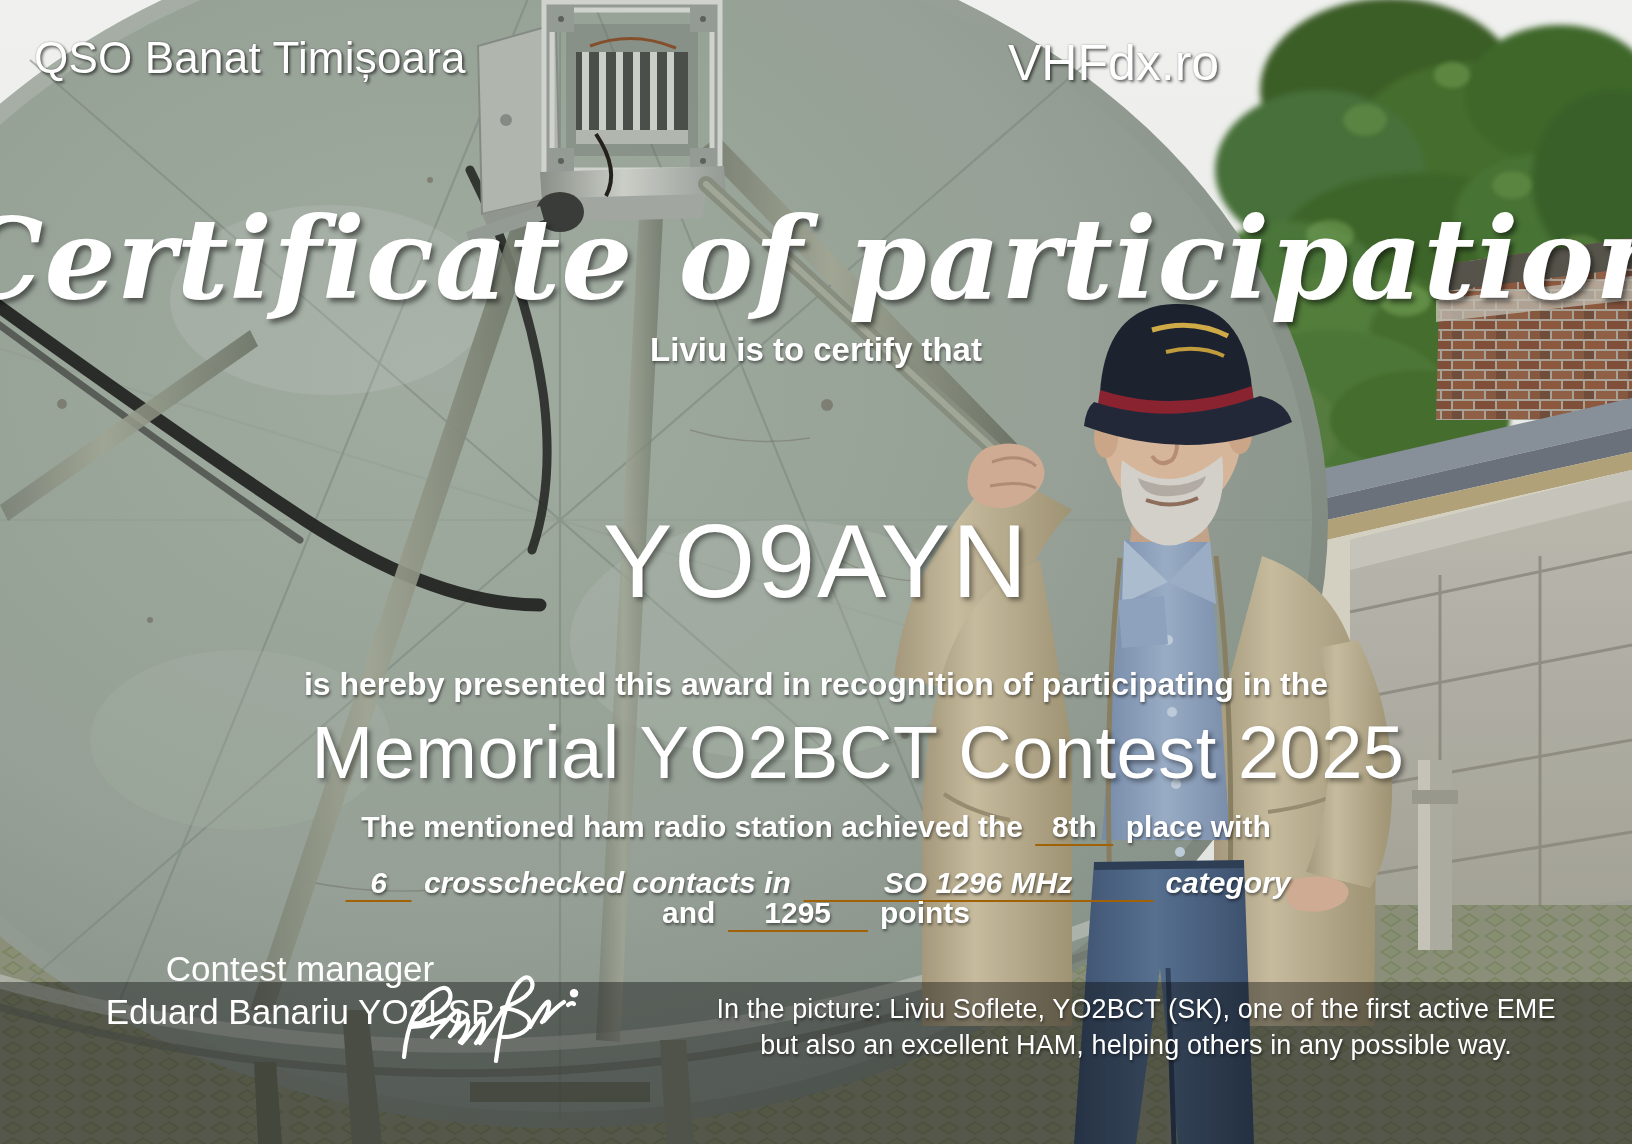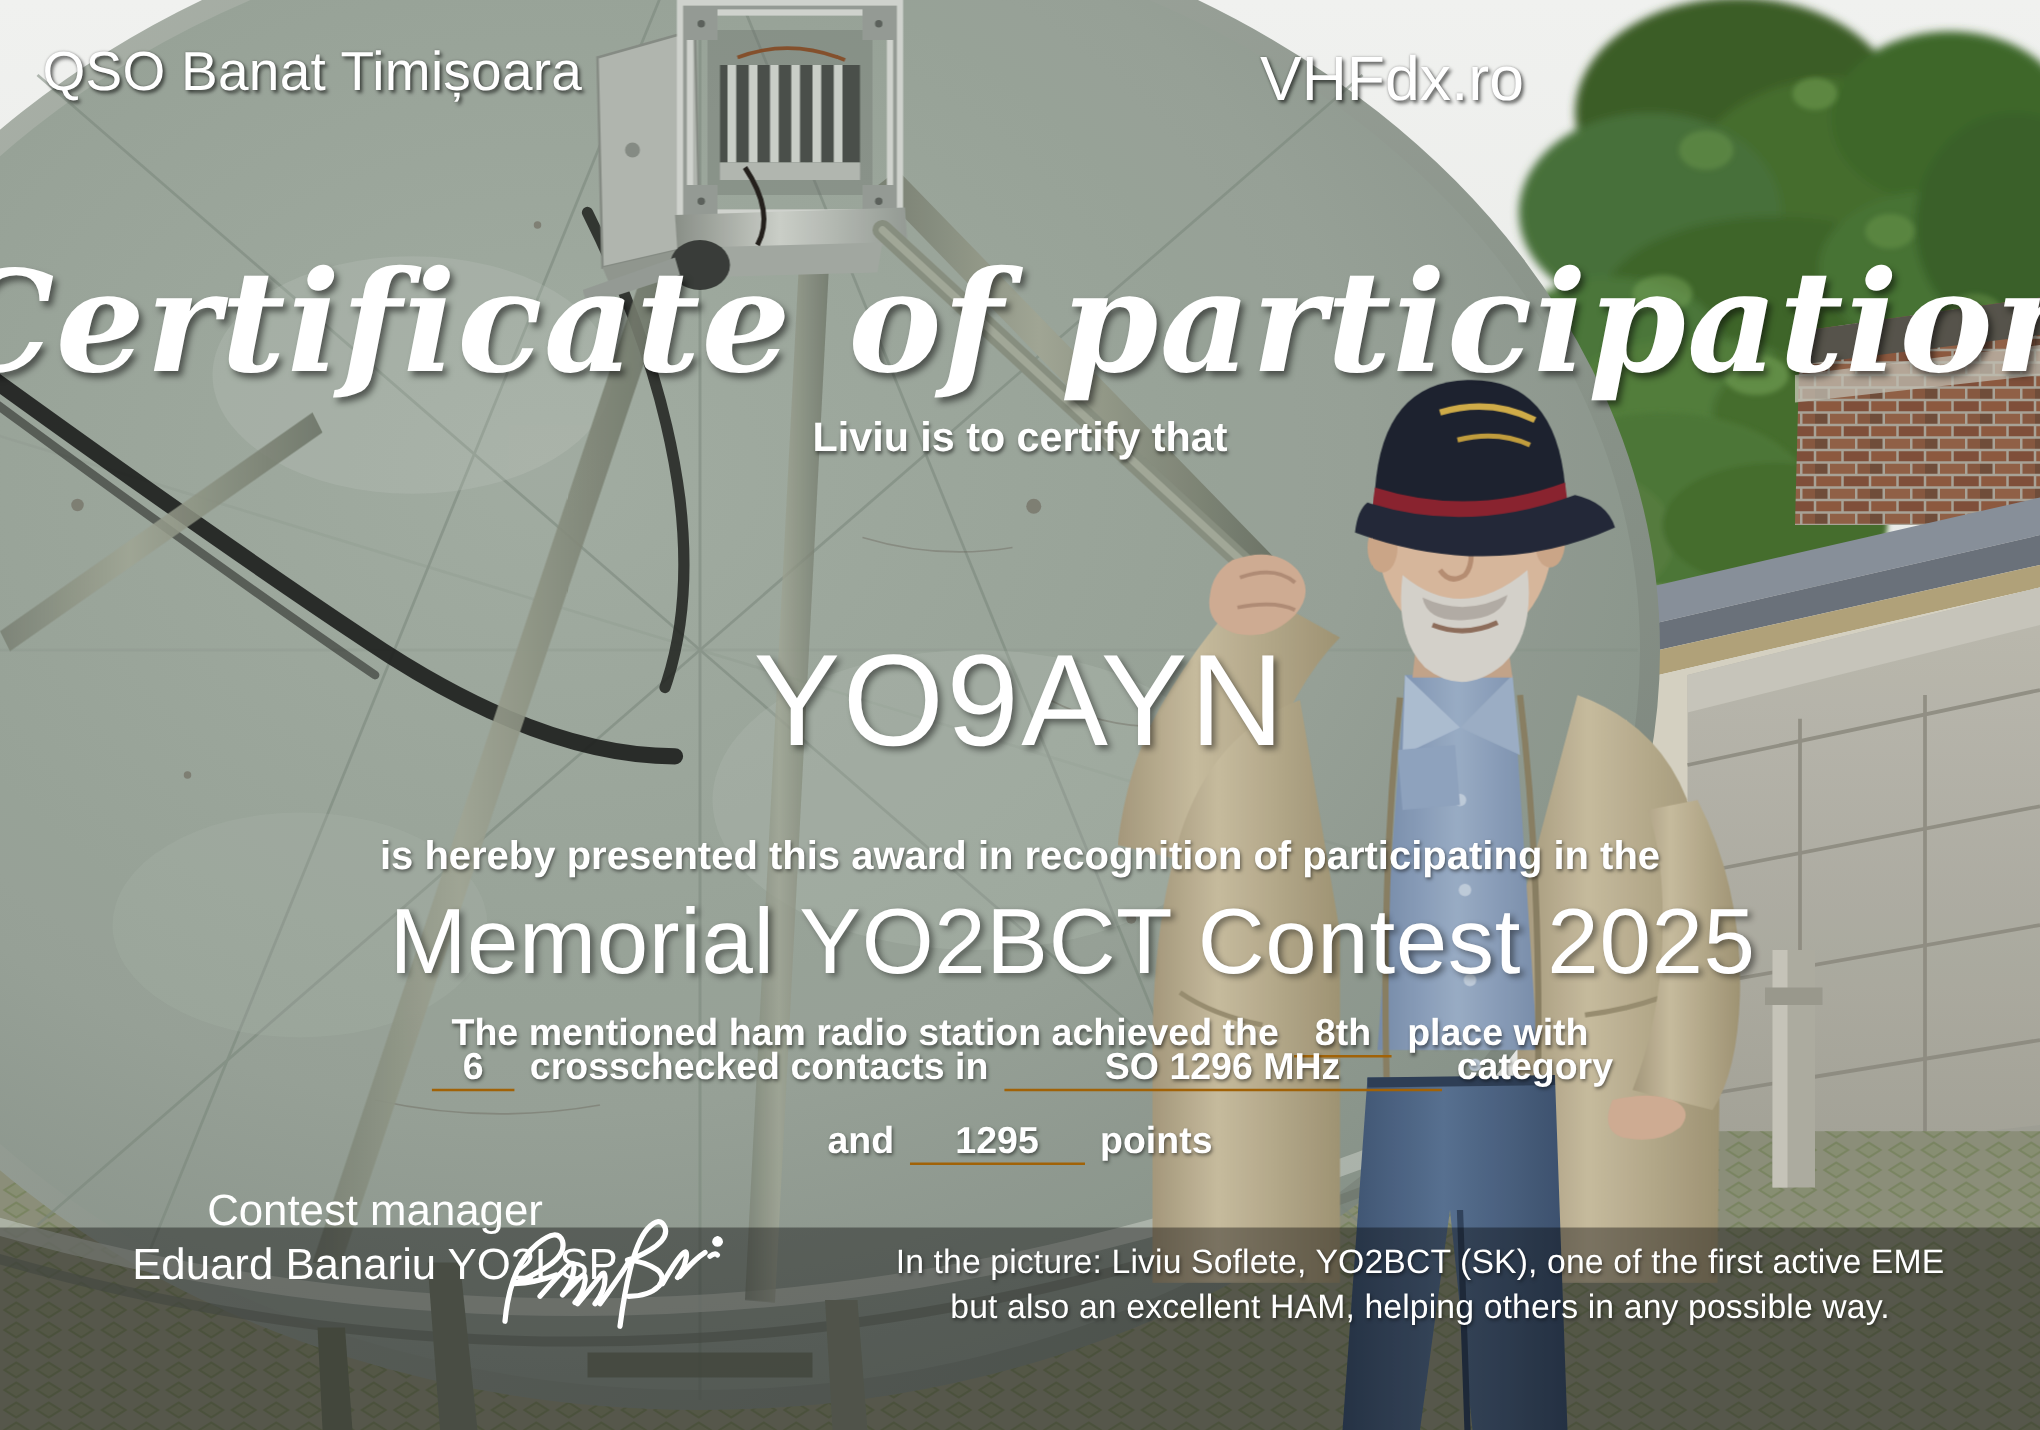--- a/index.html
+++ b/index.html
@@ -50,21 +50,21 @@
   #contest-name{
     left:50%; top:716px; transform:translateX(-50%);
     font-size:74px; font-weight:400; letter-spacing:.5px;
     text-shadow:3px 3px 5px rgba(0,0,0,.45);
     margin-left:42px;
   }
 
   
   .dline{ left:50%; transform:translateX(-50%); font-size:30px; font-weight:600; }
   #dline1{ top:812px; }
-  #dline2{ top:839px; }
+  #dline2{ top:868px;font-style:italic; }
   #dline3{ top:898px; }
   .blank{
     display:inline-block;
     border-bottom:2px solid #a16207;
     text-align:center;
     padding:0 10px 2px 10px;
     margin:0 4px;
   }
   .b-place{ min-width:58px; }
   .b-qso{ min-width:46px; }

